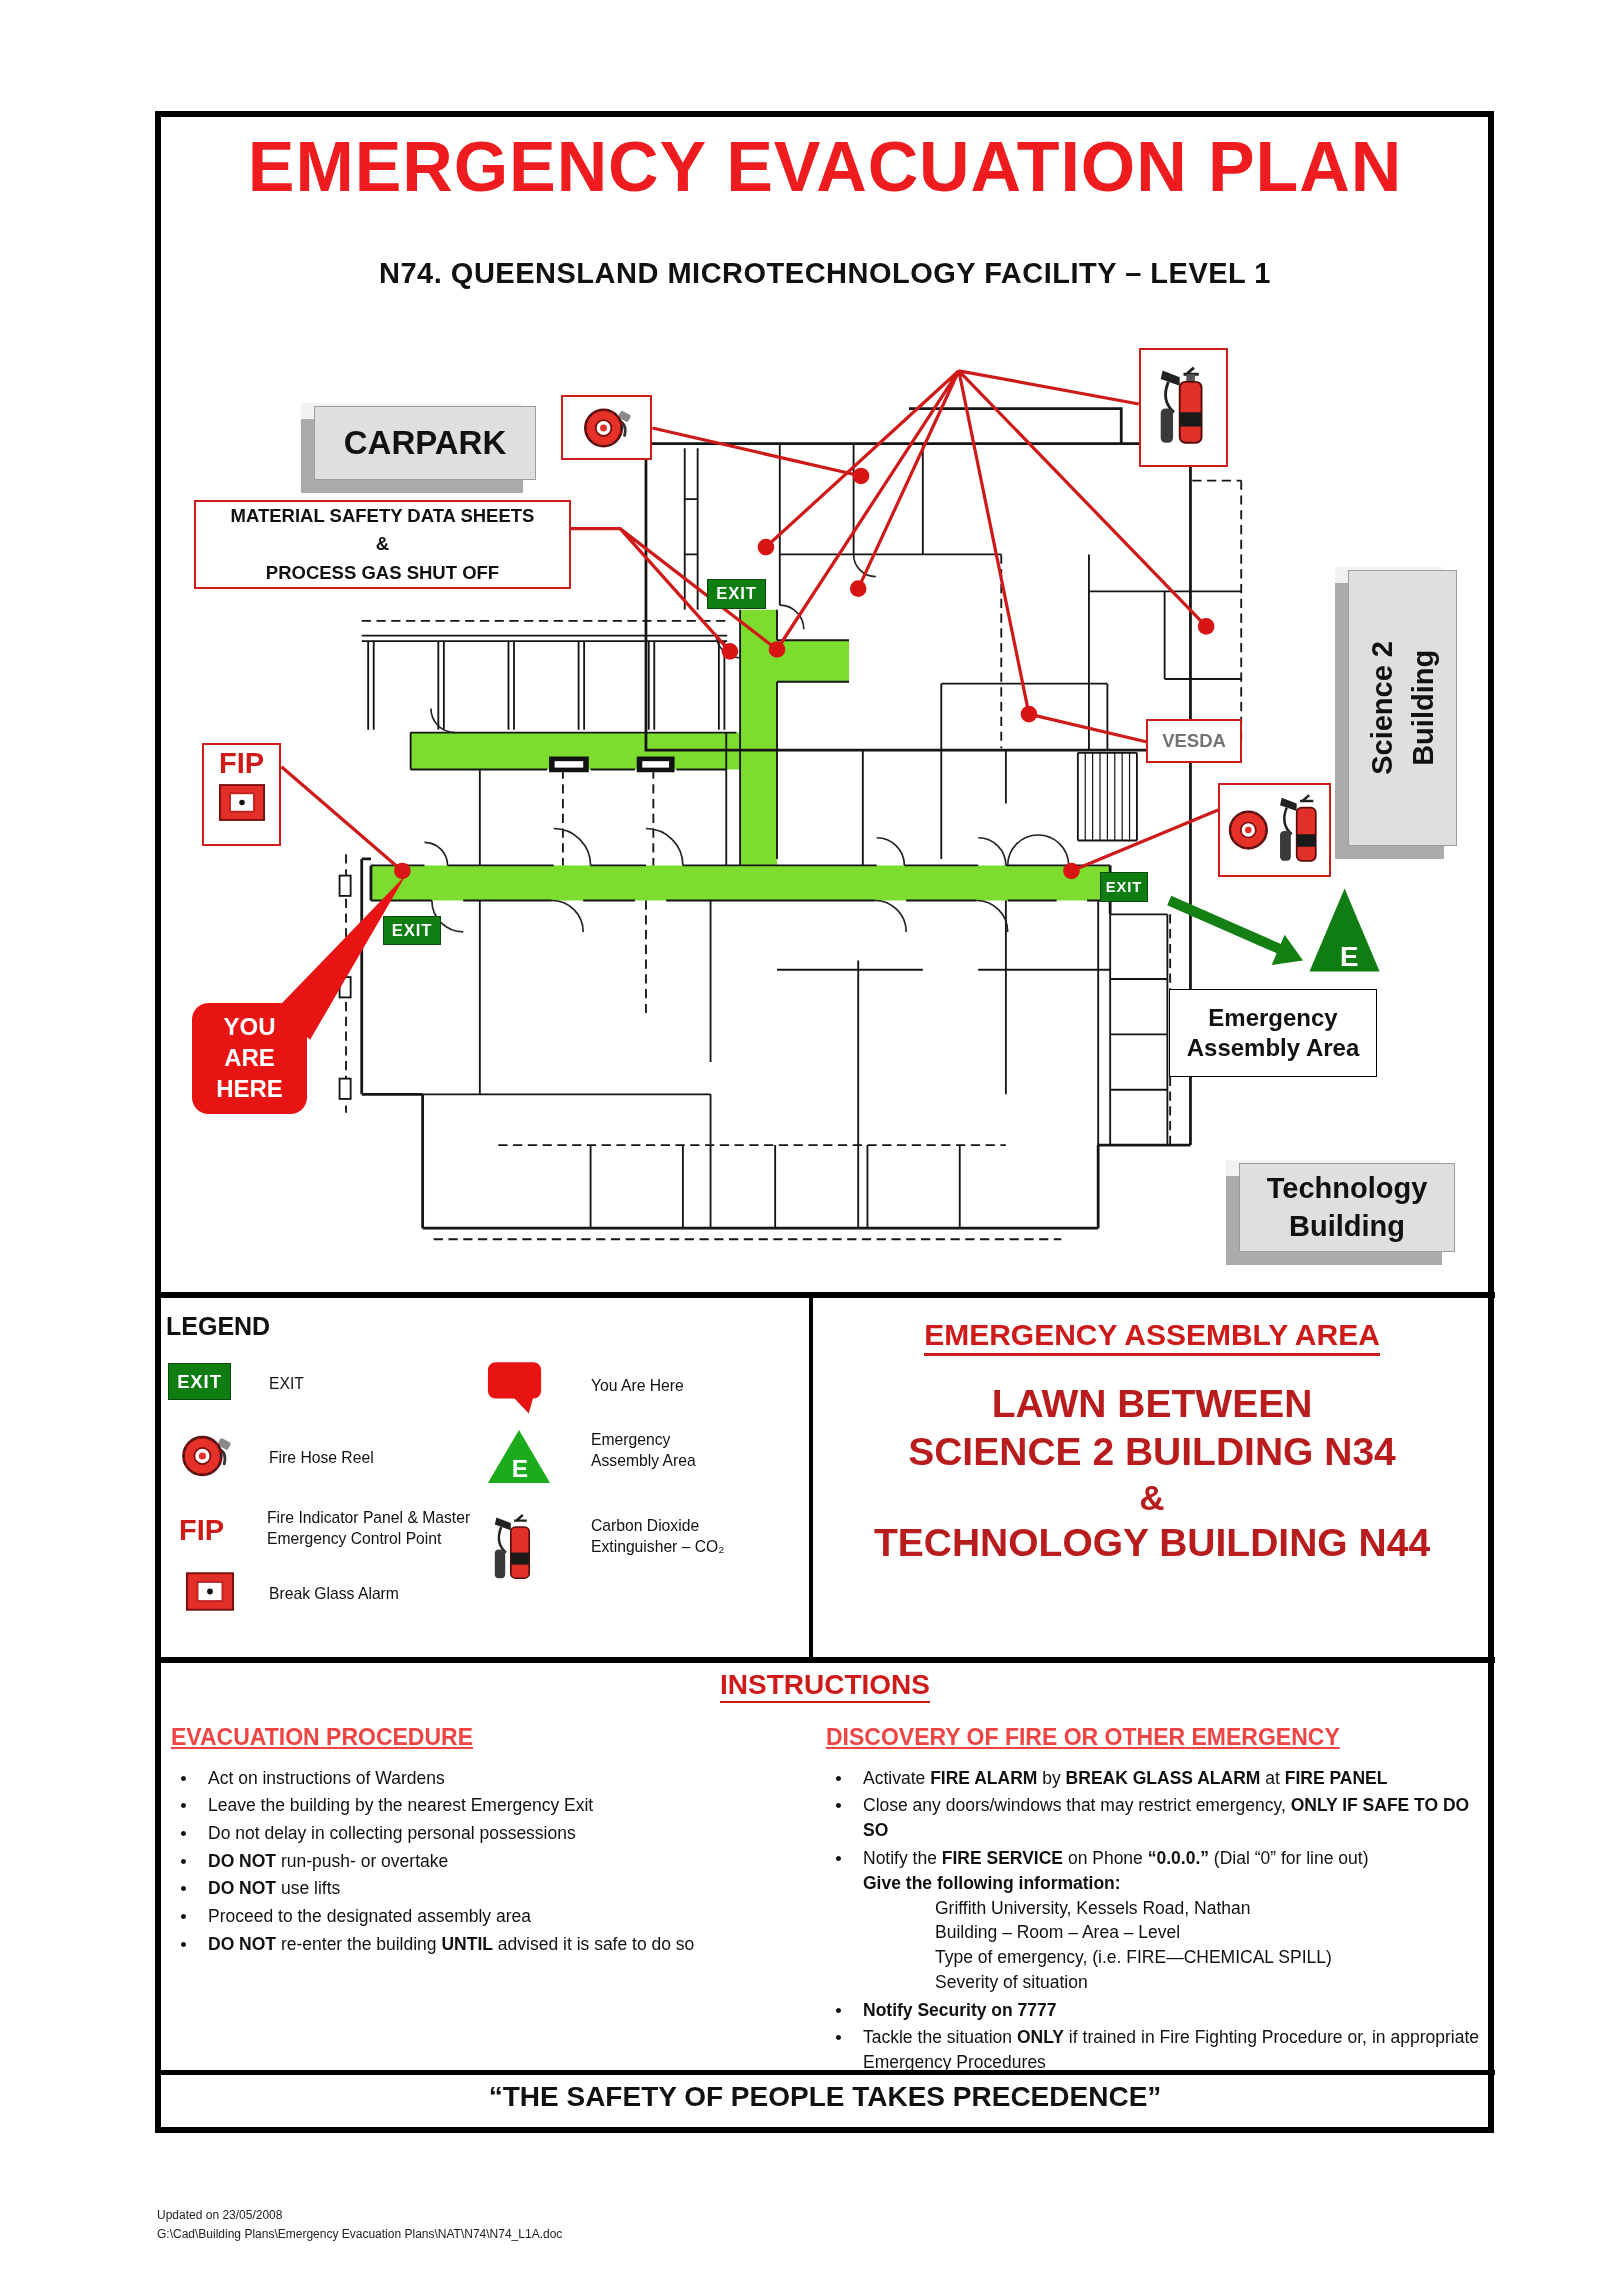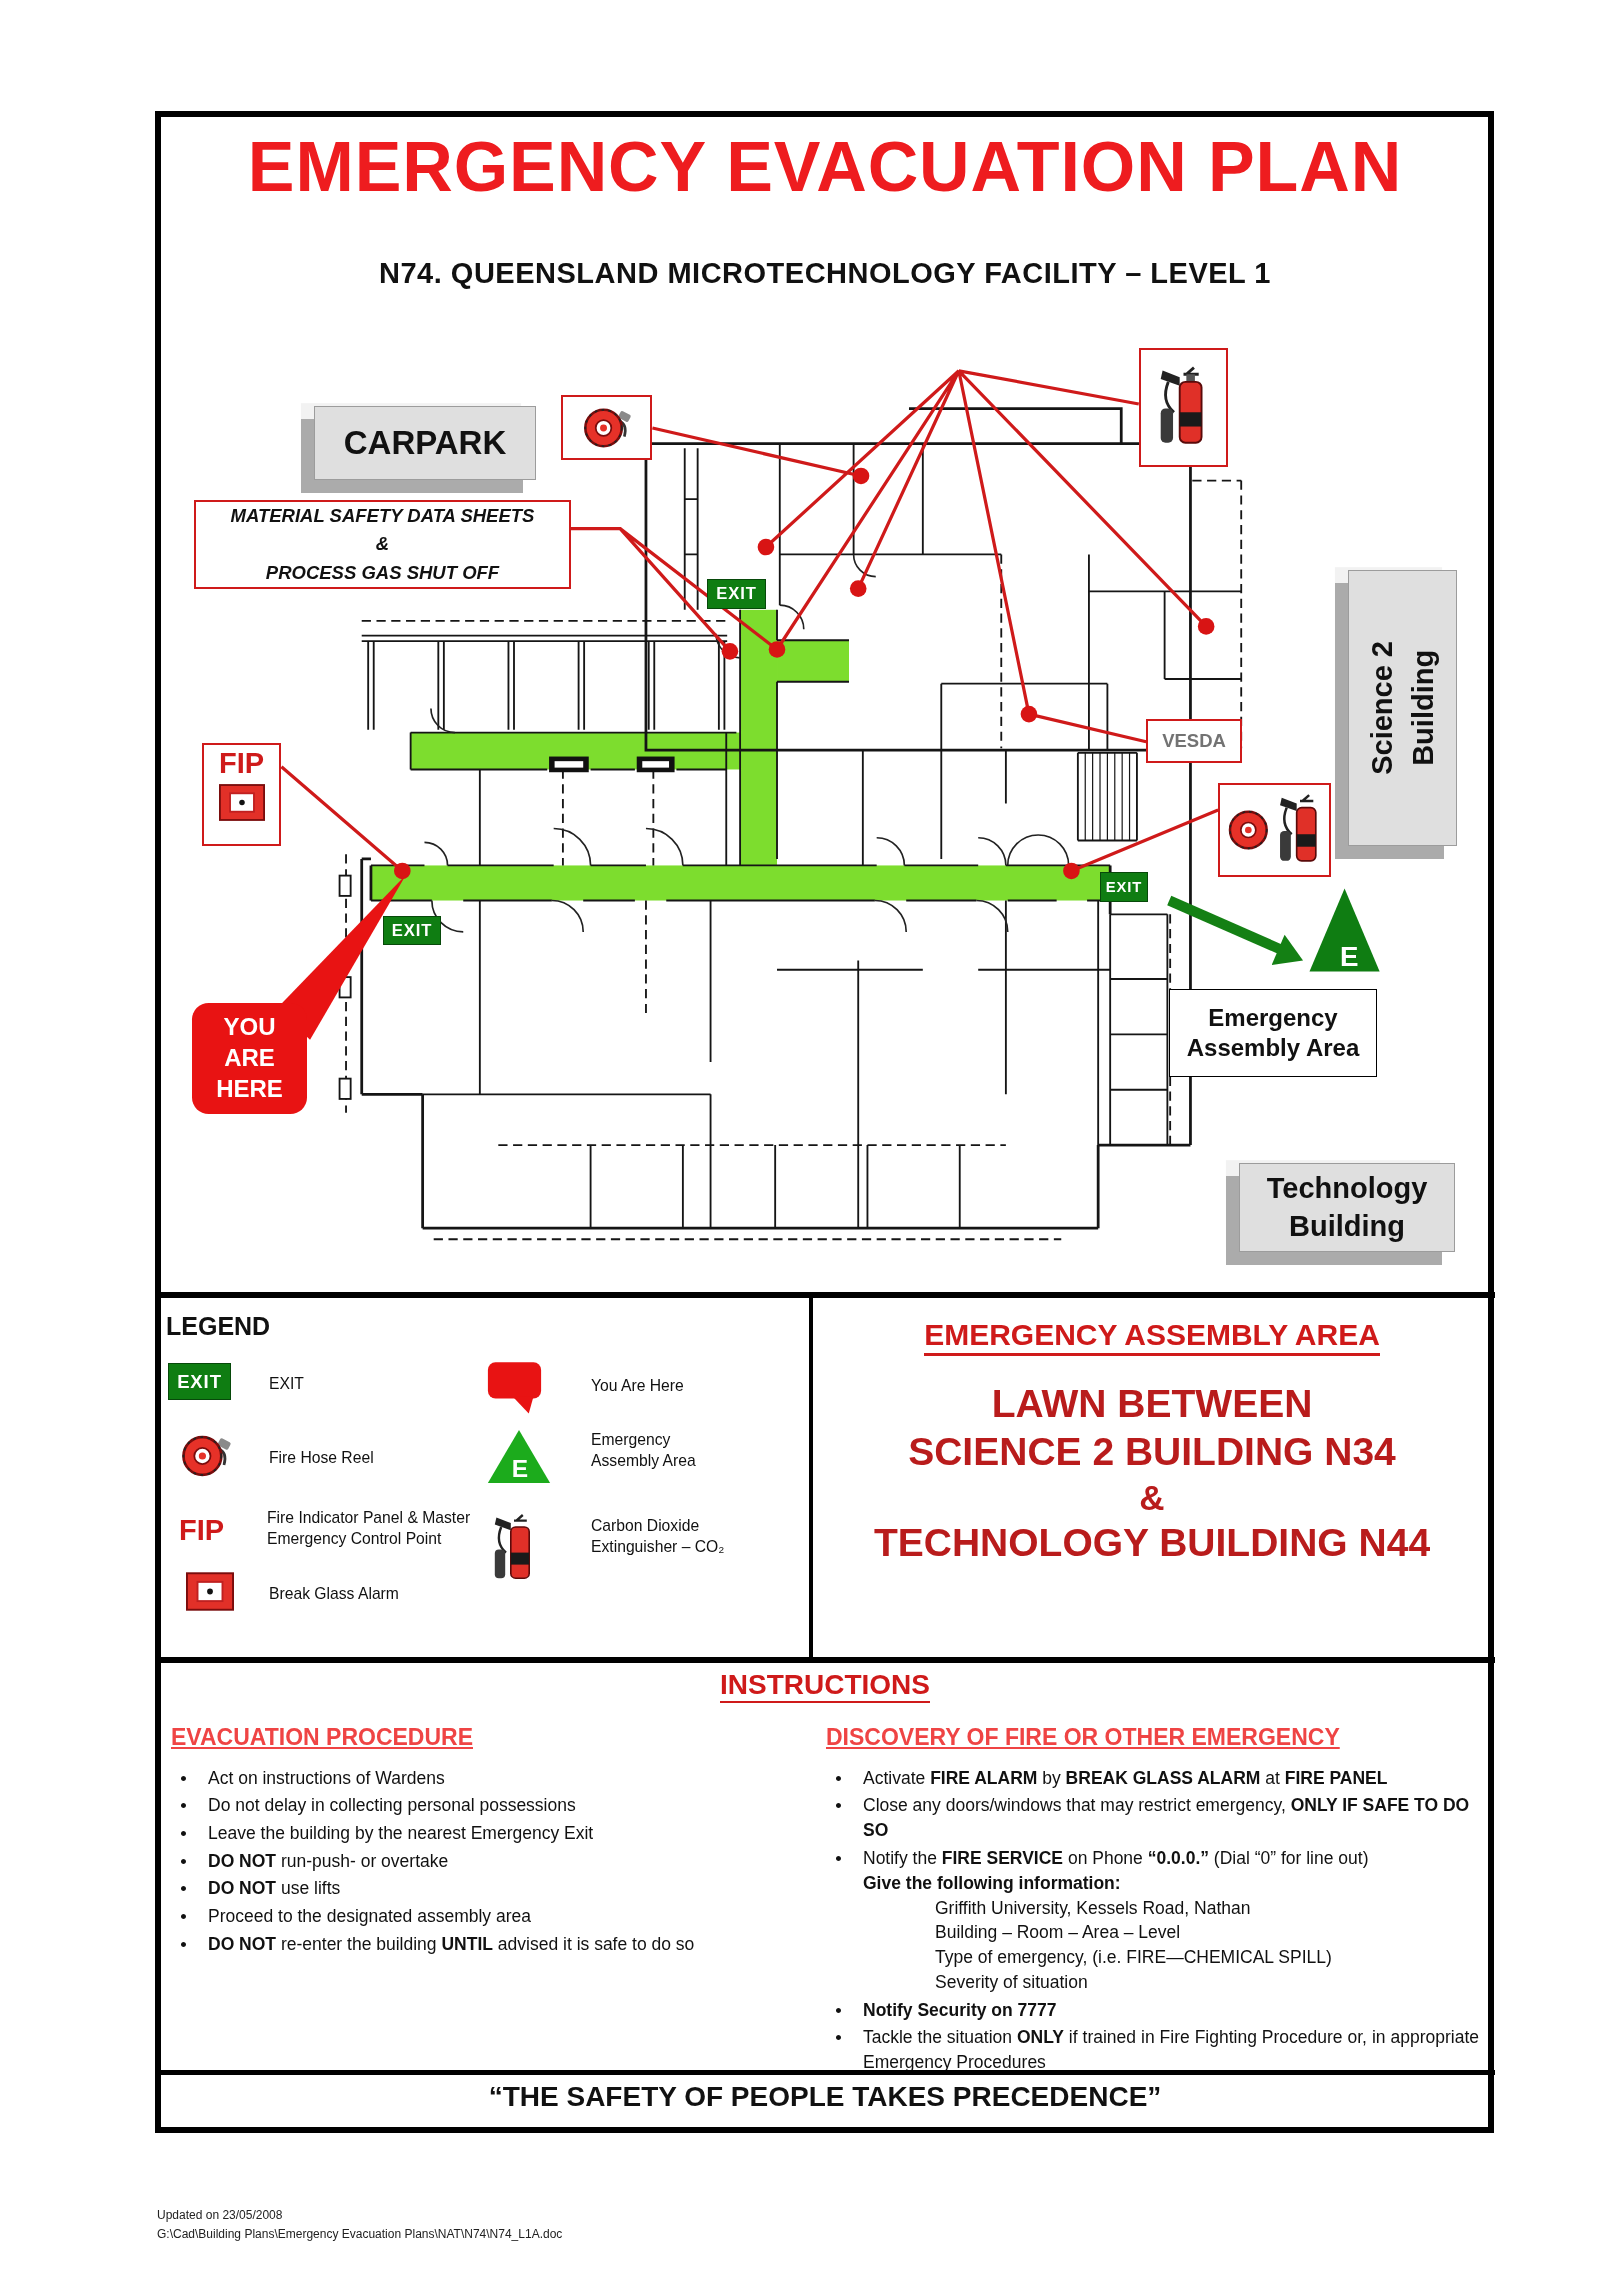--- a/index.html
+++ b/index.html
@@ -21,21 +21,21 @@
   .blackbox{position:absolute;background:#fff;border:1.8px solid #000;box-sizing:border-box;
           display:flex;flex-direction:column;align-items:center;justify-content:center;
           font-weight:bold;font-size:24px;color:#111;line-height:1.25;}
   .exitsign{position:absolute;background:#0F7D12;border:1.8px solid #07490a;box-sizing:border-box;
           color:#fff;font-weight:bold;display:flex;align-items:center;justify-content:center;
           letter-spacing:0.9px;}
   .grey3d{position:absolute;background:#DFDFDF;border:0.9px solid #9c9c9c;
           box-shadow:-13px 13px 0 0 #ABABAB, -14px -3.7px 0 -0.9px #F2F2F2;
           display:flex;flex-direction:column;align-items:center;justify-content:center;
           font-weight:bold;color:#111;}
-  .msds{flex-direction:column;font-weight:bold;font-size:18.5px;color:#111;text-align:center;line-height:1.55;font-style:italic;}
+  .msds{flex-direction:column;font-weight:bold;font-size:18.5px;color:#111;text-align:center;line-height:1.55;}
   .yah{position:absolute;left:192px;top:1003px;width:115px;height:111px;background:#E81313;
        border-radius:16.6px;color:#fff;font-weight:bold;font-size:24px;line-height:1.28;
        display:flex;flex-direction:column;align-items:center;justify-content:center;text-align:center;}
   .fipbox{flex-direction:column;justify-content:flex-start;padding-top:3.7px;}
   .fiptext{color:#CF1A1A;font-weight:bold;font-size:29px;line-height:1;}
   
   .legend-h{position:absolute;left:166px;top:1312px;font-size:25px;font-weight:bold;color:#111;}
   .leg-label{position:absolute;font-size:15.7px;color:#111;line-height:1.35;}
   .leg-fip{position:absolute;color:#CF1A1A;font-weight:bold;font-size:29px;}
   
@@ -300,22 +300,22 @@
 
   <div class="hrule" style="top:1657px;"></div>
   <div class="inst-h">
     <span>INSTRUCTIONS</span>
   </div>
 
   <div class="col" style="left:171px;width:628px;">
     <div class="col-h">EVACUATION PROCEDURE</div>
     <ul>
         <li><span>Act on instructions of Wardens</span></li>
+        <li><span>Leave the building by the nearest Emergency Exit</span></li>
         <li><span>Do not delay in collecting personal possessions</span></li>
-        <li><span>Leave the building by the nearest Emergency Exit</span></li>
         <li><b>DO NOT</b><span> run-push- or overtake</span></li>
         <li><b>DO NOT</b><span> use lifts</span></li>
         <li><span>Proceed to the designated assembly area</span></li>
         <li><b>DO NOT</b><span> re-enter the building </span><b>UNTIL</b><span> advised it is safe to do so</span></li>
       </ul>
   </div>
 
   <div class="col" style="left:826px;width:653px;">
     <div class="col-h">DISCOVERY OF FIRE OR OTHER EMERGENCY</div>
     <ul>

